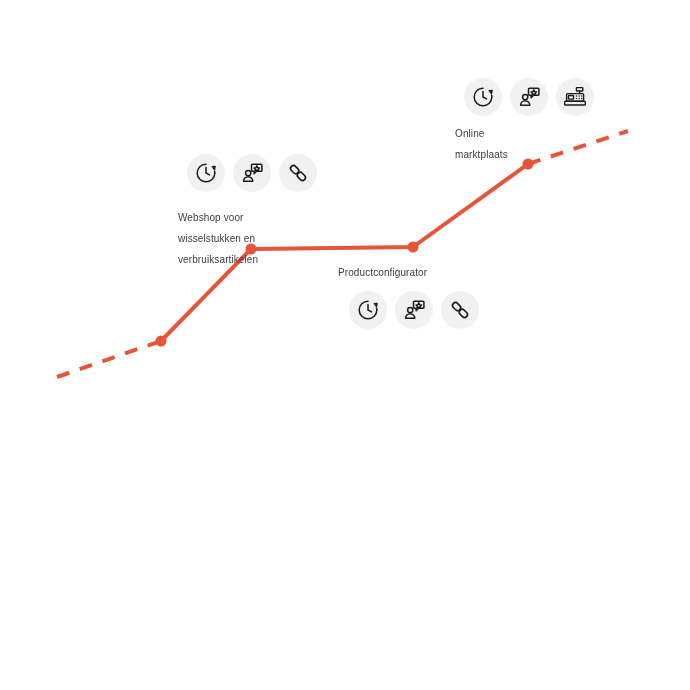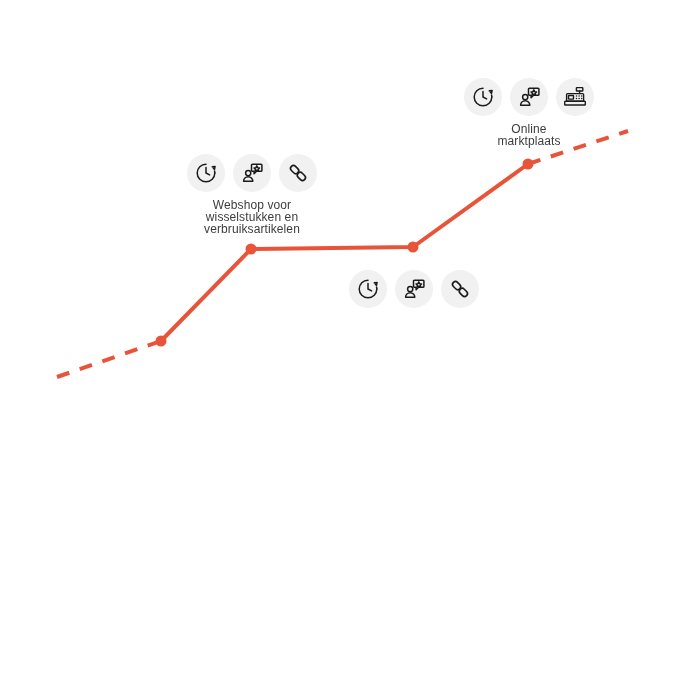--- a/index.html
+++ b/index.html
@@ -31,24 +31,24 @@
     height: 690px;
     pointer-events: none;
   }
 
   
   .stage-node {
     position: absolute;
   }
 
   .stage-label {
-    font-size: 12px;
-    line-height: 12px;
+    font-size: 10px;
+    line-height: 21px;
     color: #3d3d3d;
-    text-align: center;
+    text-align: left;
     letter-spacing: 0.1px;
     white-space: pre-line;
     font-family: "Liberation Sans", sans-serif;
   }
 
   .icon-row {
     display: flex;
     flex-direction: row;
     justify-content: center;
     align-items: center;
@@ -75,21 +75,21 @@
     top: 356px;
     width: 145px;
   }
   .node-landing .icon-row { margin-top: 6px; }
 
   .node-webshop {
     left: 178px;
     top: 154px;
     width: 148px;
   }
-  .node-webshop .stage-label { margin-top: 7px; }
+  .node-webshop .stage-label { margin-top: 15px; }
 
   .node-configurator {
     left: 338px;
     top: 262px;
     width: 152px;
   }
   .node-configurator .icon-row { margin-top: 8px; }
 
   .node-marktplaats {
     left: 455px;
@@ -148,20 +148,21 @@
         </svg>
       </div>
 
     </div>
     <div class="stage-label">Webshop voor
 wisselstukken en
 verbruiksartikelen</div>
   </div>
 
   <div class="stage-node node-configurator">
+    <div class="stage-label">Productconfigurator</div>
     <div class="icon-row">
 
       <div class="icon-badge">
         <svg width="24" height="24" viewBox="0 0 24 24" fill="none" stroke="#1b1b1b" stroke-width="1.5" stroke-linecap="round">
           <path d="M12 3.2 A8.8 8.8 0 1 0 20.8 12"></path>
           <path d="M20.8 12 A8.8 8.8 0 0 0 19.2 6.9" stroke-dasharray="2.1 2.4"></path>
           <path d="M18.3 5.8 L21.1 5.4 L20.5 8.3" stroke-linejoin="round" fill="none"></path>
           <path d="M12 6.6 L12 12 L15.6 13.9"></path>
         </svg>
       </div>

